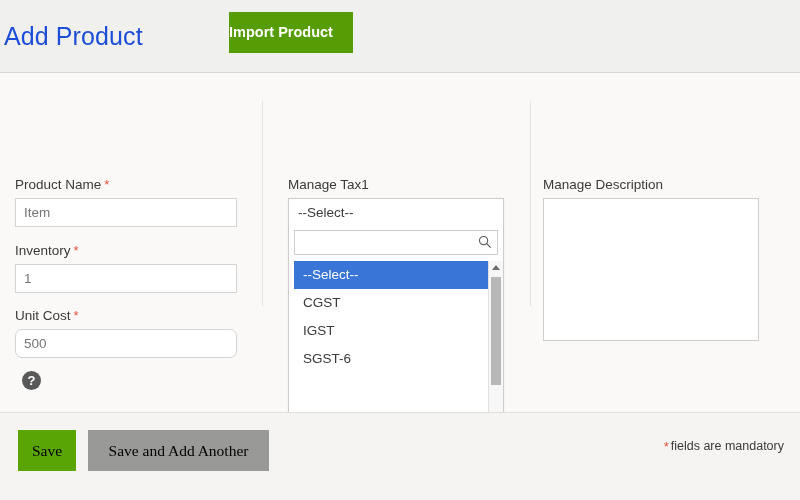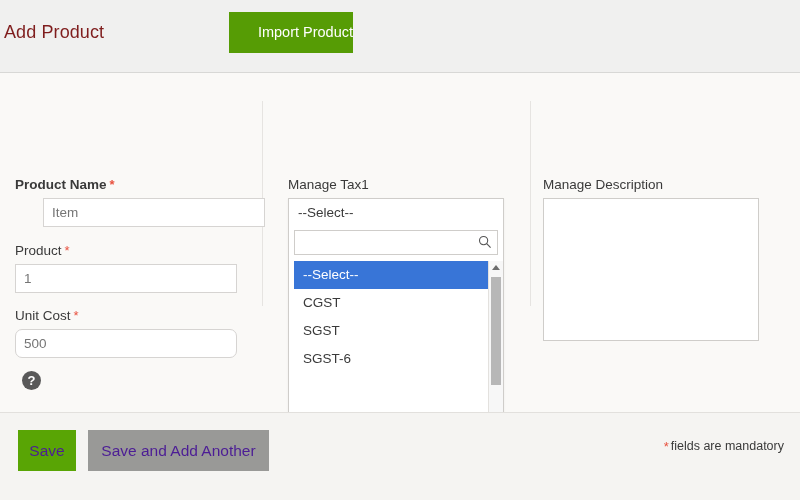--- a/index.html
+++ b/index.html
@@ -19,38 +19,39 @@
   
   #page-header {
     position: absolute;
     left: 0; top: 0;
     width: 800px; height: 72px;
     background: #f0f0ef;
   }
   #page-title {
     position: absolute;
     left: 4px; top: 22px;
-    font-size: 18px;
-    color: #7f1d1d;
+    font-size: 25px;
+    color: #1d4ed8;
     letter-spacing: 0.1px;
     white-space: nowrap;
   }
   #import-product-button {
     position: absolute;
     left: 229px; top: 12px;
     width: 124px; height: 41px;
     background: #569c05;
     border: none;
     color: #ffffff;
     font-family: "Liberation Sans", sans-serif;
     font-size: 14.5px;
     line-height: 41px;
-    text-align: right;
+    text-align: left;
     cursor: pointer;
     padding: 0;
+    font-weight: bold;
   }
 
   
   #form-card {
     position: absolute;
     left: 0; top: 72px;
     width: 800px; height: 340px;
     background: #faf9f7;
     border-top: 1px solid #d8d8d6;
     box-sizing: border-box;
@@ -82,22 +83,22 @@
     background: #ffffff;
     border: 1px solid #d6d4d2;
     font-family: "Liberation Sans", sans-serif;
     font-size: 13.5px;
     color: #9a9a9a;
     padding: 0 8px;
     outline: none;
   }
 
   
-  #label-product-name { left: 15px; top: 104px; font-weight: bold; }
-  #input-product-name { left: 15px; top: 125px; width: 222px; height: 29px; margin-left: 28px; }
+  #label-product-name { left: 15px; top: 104px; }
+  #input-product-name { left: 15px; top: 125px; width: 222px; height: 29px; }
   #label-quantity     { left: 15px; top: 170px; }
   #input-quantity     { left: 15px; top: 191px; width: 222px; height: 29px; }
   #label-unit-cost    { left: 15px; top: 235px; }
   #input-unit-cost    { left: 15px; top: 256px; width: 222px; height: 29px; border-radius: 7px; }
 
   .help-icon {
     position: absolute;
     width: 19px; height: 19px;
     border-radius: 50%;
     background: #595959;
@@ -255,22 +256,22 @@
     position: absolute;
     left: 0; top: 412px;
     width: 800px; height: 88px;
     background: #f5f4f2;
     border-top: 1px solid #e2e0dd;
     box-sizing: border-box;
   }
   .action-button {
     position: absolute;
     border: none;
-    color: #4c1d95;
-    font-family: Liberation Sans, sans-serif;
+    color: #000000;
+    font-family: Liberation Serif, serif;
     font-size: 15.5px;
     text-align: center;
     cursor: pointer;
     padding: 0;
   }
   #save-button {
     left: 18px; top: 17px;
     width: 58px; height: 41px;
     background: #59a505;
     line-height: 41px;
@@ -302,21 +303,21 @@
 
   <div class="col-divider" id="divider-left"></div>
   <div class="col-divider" id="divider-right"></div>
 
   <div class="field-label" id="label-product-name">
     <span>Product Name</span><span class="req-star">*</span>
   </div>
   <input class="text-input" id="input-product-name" type="text" placeholder="Item" style="">
 
   <div class="field-label" id="label-quantity">
-    <span>Product</span><span class="req-star">*</span>
+    <span>Inventory</span><span class="req-star">*</span>
   </div>
   <input class="text-input" id="input-quantity" type="text" placeholder="1" style="">
 
   <div class="field-label" id="label-unit-cost">
     <span>Unit Cost</span><span class="req-star">*</span>
   </div>
   <input class="text-input" id="input-unit-cost" type="text" placeholder="500" style="">
 
   <div class="help-icon" id="help-unit-cost">?</div>
 
@@ -336,21 +337,21 @@
         <svg width="14" height="14" viewBox="0 0 14 14">
           <circle cx="5.6" cy="5.6" r="4.1" fill="none" stroke="#555" stroke-width="1.1"></circle>
           <line x1="8.7" y1="8.7" x2="12.6" y2="12.6" stroke="#555" stroke-width="1.2"></line>
         </svg>
       </span>
     </div>
 
     <div id="tax-options-list">
         <div class="tax-option selected">--Select--</div>
         <div class="tax-option">CGST</div>
-        <div class="tax-option">SGST</div>
+        <div class="tax-option">IGST</div>
         <div class="tax-option">SGST-6</div>
       </div>
 
     <div id="tax-scrollbar">
       <div id="tax-scroll-up">
         <span class="sb-arrow"></span>
       </div>
       <div id="tax-scroll-thumb"></div>
       <div id="tax-scroll-down">
         <span class="sb-arrow"></span>

